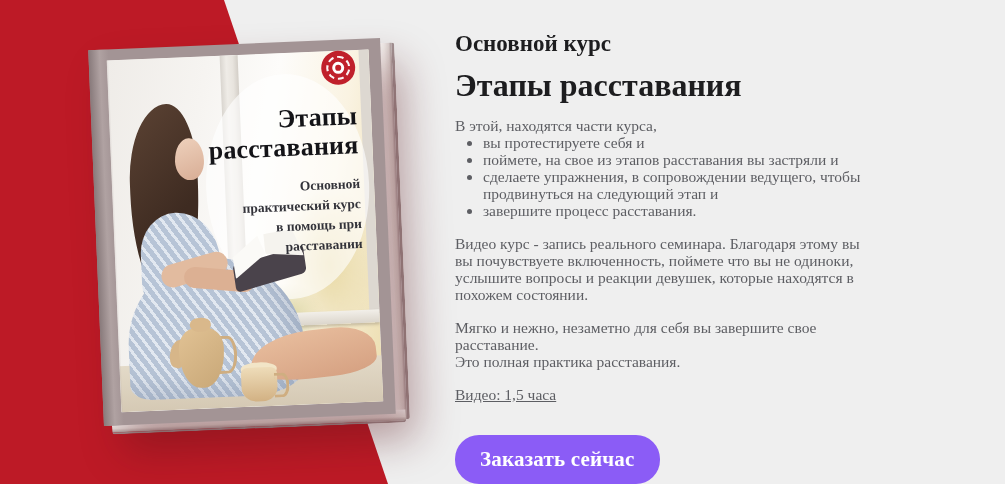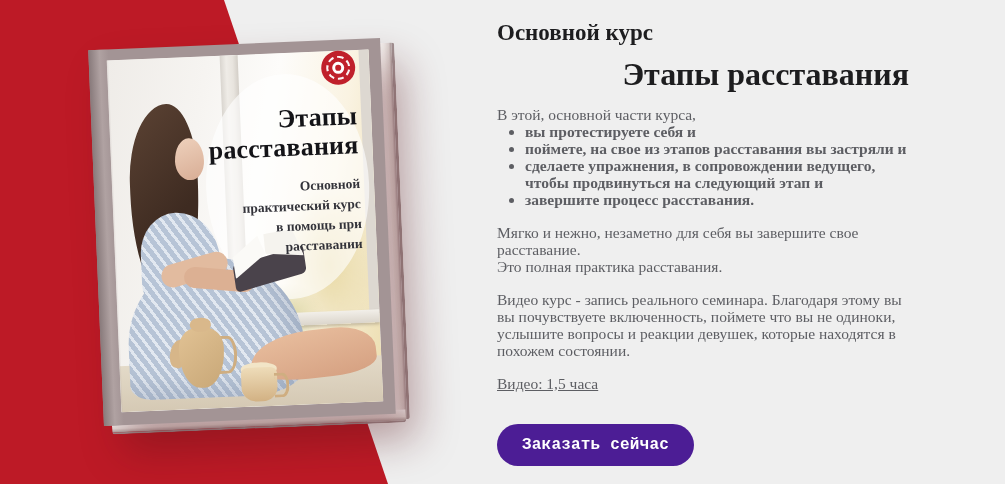--- a/index.html
+++ b/index.html
@@ -150,36 +150,36 @@
   }
   .cover-title{
     font-weight:700;font-size:26px;line-height:29px;color:#141418;
     letter-spacing:.2px;
   }
   .cover-subtitle{
     margin-top:15px;font-weight:700;font-size:13.5px;line-height:20px;color:#33333a;
   }
 
   
-  .content{position:absolute;left:455px;top:21px;width:412px;margin-left:42px;}
+  .content{position:absolute;left:455px;top:32px;width:412px;}
   .kicker{font-weight:700;font-size:23px;line-height:24px;color:#1d1d1f;}
-  .title{margin:12px 0 0 0;font-weight:700;font-size:32px;line-height:34px;color:#1d1d1f;text-align:right;}
+  .title{margin:12px 0 0 0;font-weight:700;font-size:32px;line-height:34px;color:#1d1d1f;}
   .intro{margin-top:15px;}
   .intro,.benefits,.para,.video-line{
     font-size:15.5px;line-height:17px;color:#5d5e63;
   }
   .benefits{margin:0;padding:0 0 0 28px;}
-  .benefits li{margin:0;padding:0;font-weight:bold;}
+  .benefits li{margin:0;padding:0;}
   .para{margin:16px 0 0 0;}
   .video-line{margin-top:16px;text-decoration:underline;}
   .cta{
     display:inline-block;margin-top:14px;
-    background:#4c1d95;color:#ffffff;border:none;cursor:pointer;
-    font-family:Liberation Mono, monospace;
-    font-weight:700;font-size:16px;letter-spacing:.2px;
+    background:#8b5cf6;color:#ffffff;border:none;cursor:pointer;
+    font-family:Liberation Serif, serif;
+    font-weight:700;font-size:21px;letter-spacing:.2px;
     padding:12px 25px;border-radius:24px;
   }
 </style>
 </head>
 <body>
 
 <div class="stage">
 
   <div class="red-shape"></div>
 
@@ -230,27 +230,27 @@
           <div>в помощь при</div>
           <div>расставании</div>
         </div>
       </div>
     </div>
   </div>
 
   <div class="content">
     <div class="kicker">Основной курс</div>
     <h1 class="title">Этапы расставания</h1>
-    <div class="intro">В этой, основной части курса,</div>
+    <div class="intro">В этой, находятся части курса,</div>
     <ul class="benefits">
       <li>вы протестируете себя и</li>
       <li>поймете, на свое из этапов расставания вы застряли и</li>
       <li>сделаете упражнения, в сопровождении ведущего, чтобы продвинуться на следующий этап и</li>
       <li>завершите процесс расставания.</li>
     </ul>
+    <p class="para">Видео курс - запись реального семинара. Благодаря этому вы вы почувствуете включенность, поймете что вы не одиноки, услышите вопросы и реакции девушек, которые находятся в похожем состоянии.</p>
     <p class="para"><span>Мягко и нежно, незаметно для себя вы завершите свое расставание.</span><br><span>Это полная практика расставания.</span></p>
-    <p class="para">Видео курс - запись реального семинара. Благодаря этому вы вы почувствуете включенность, поймете что вы не одиноки, услышите вопросы и реакции девушек, которые находятся в похожем состоянии.</p>
     <div class="video-line">Видео: 1,5 часа</div>
     <br>
     <button class="cta">Заказать сейчас</button>
   </div>
 
 </div>
 
 </body></html>

